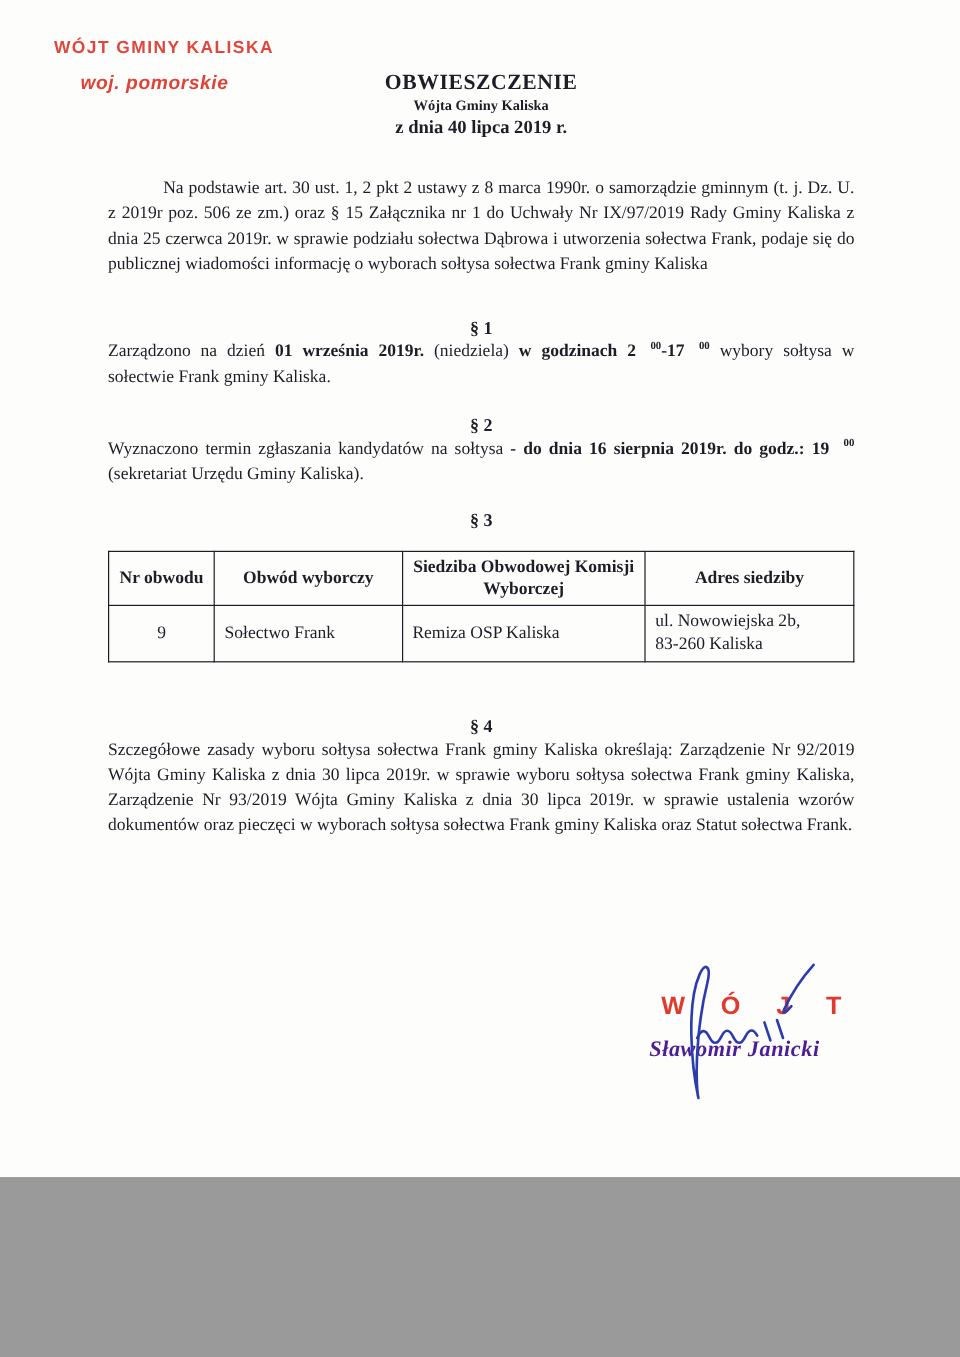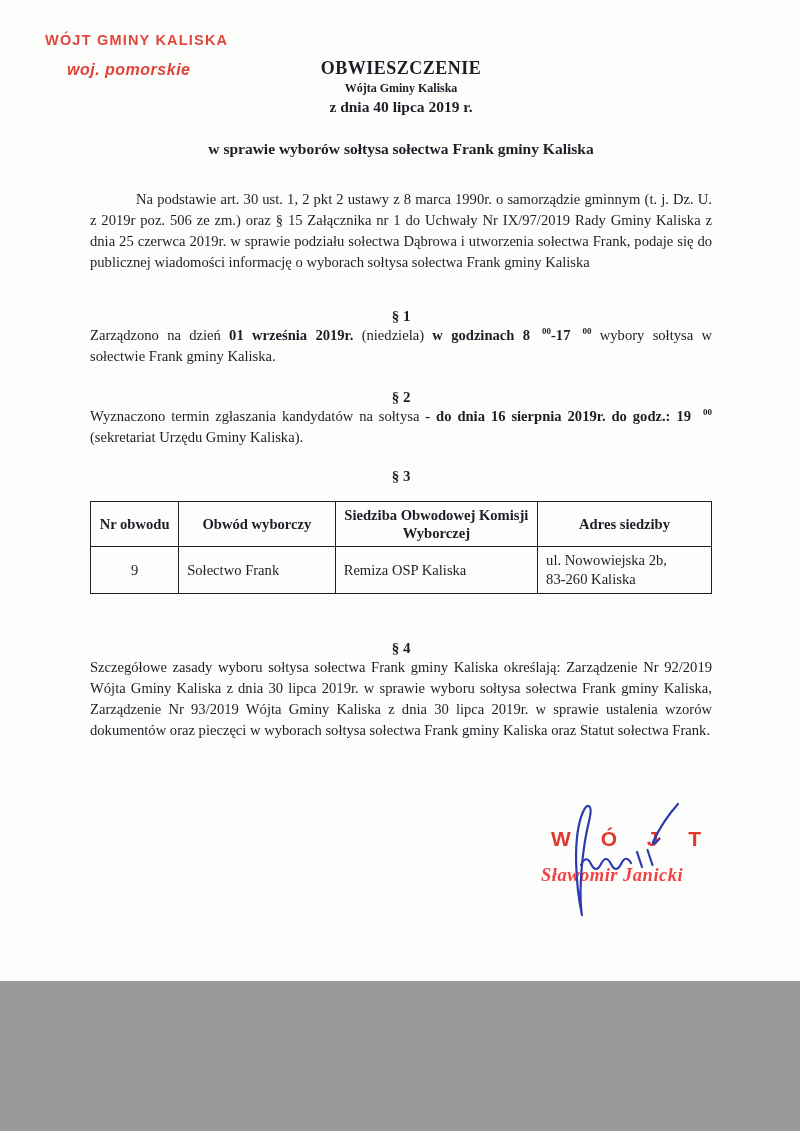--- a/index.html
+++ b/index.html
@@ -110,21 +110,21 @@
     font-family: "Liberation Sans", sans-serif;
     font-weight: bold;
     font-size: 21px;
     letter-spacing: 12px;
     white-space: nowrap;
   }
   .sig .sig-name {
     position: absolute;
     left: 18px;
     top: 70px;
-    color: #ef4444;
+    color: #4c1d95;
     font-style: italic;
     font-weight: bold;
     font-size: 18.5px;
     letter-spacing: 0.5px;
     white-space: nowrap;
   }
   .sig svg { position: absolute; left: 0; top: 0; }
 </style>
 </head>
 <body>
@@ -137,26 +137,25 @@
   </div>
 
   <div class="content">
 
     <div class="title-block">
       <div class="t1">OBWIESZCZENIE</div>
       <div class="t2">Wójta Gminy Kaliska</div>
       <div class="t3">z dnia 40 lipca 2019 r.</div>
     </div>
 
-    <div class="subject">w sprawie wyborów sołtysa sołectwa Frank gminy Kaliska</div>
 
     <p class="para intro">Na podstawie  art. 30 ust. 1, 2 pkt 2 ustawy z 8 marca 1990r. o samorządzie gminnym (t. j. Dz. U. z 2019r poz. 506 ze zm.) oraz § 15 Załącznika nr 1 do Uchwały Nr IX/97/2019 Rady Gminy Kaliska z dnia 25 czerwca 2019r. w sprawie podziału sołectwa Dąbrowa i utworzenia sołectwa Frank, podaje się do publicznej wiadomości informację o wyborach sołtysa sołectwa Frank gminy Kaliska</p>
 
     <div class="sec-head h1">§ 1</div>
-    <p class="para sec-para"><span>Zarządzono na dzień </span><b>01 września 2019r.</b><span> (niedziela) </span><b>w godzinach 8</b><sup class="hrs">00</sup><b>-17</b><sup class="hrs">00</sup><span> wybory sołtysa w sołectwie Frank gminy Kaliska.</span></p>
+    <p class="para sec-para"><span>Zarządzono na dzień </span><b>01 września 2019r.</b><span> (niedziela) </span><b>w godzinach 2</b><sup class="hrs">00</sup><b>-17</b><sup class="hrs">00</sup><span> wybory sołtysa w sołectwie Frank gminy Kaliska.</span></p>
 
     <div class="sec-head h2">§ 2</div>
     <p class="para sec-para"><span>Wyznaczono termin zgłaszania kandydatów na sołtysa </span><b>- do dnia 16 sierpnia 2019r. do godz.: 19</b><sup class="hrs">00</sup><span> (sekretariat Urzędu Gminy Kaliska).</span></p>
 
     <div class="sec-head h3">§ 3</div>
 
     <table class="obwod">
       <thead>
         <tr>
           <th class="c1">Nr obwodu</th>

